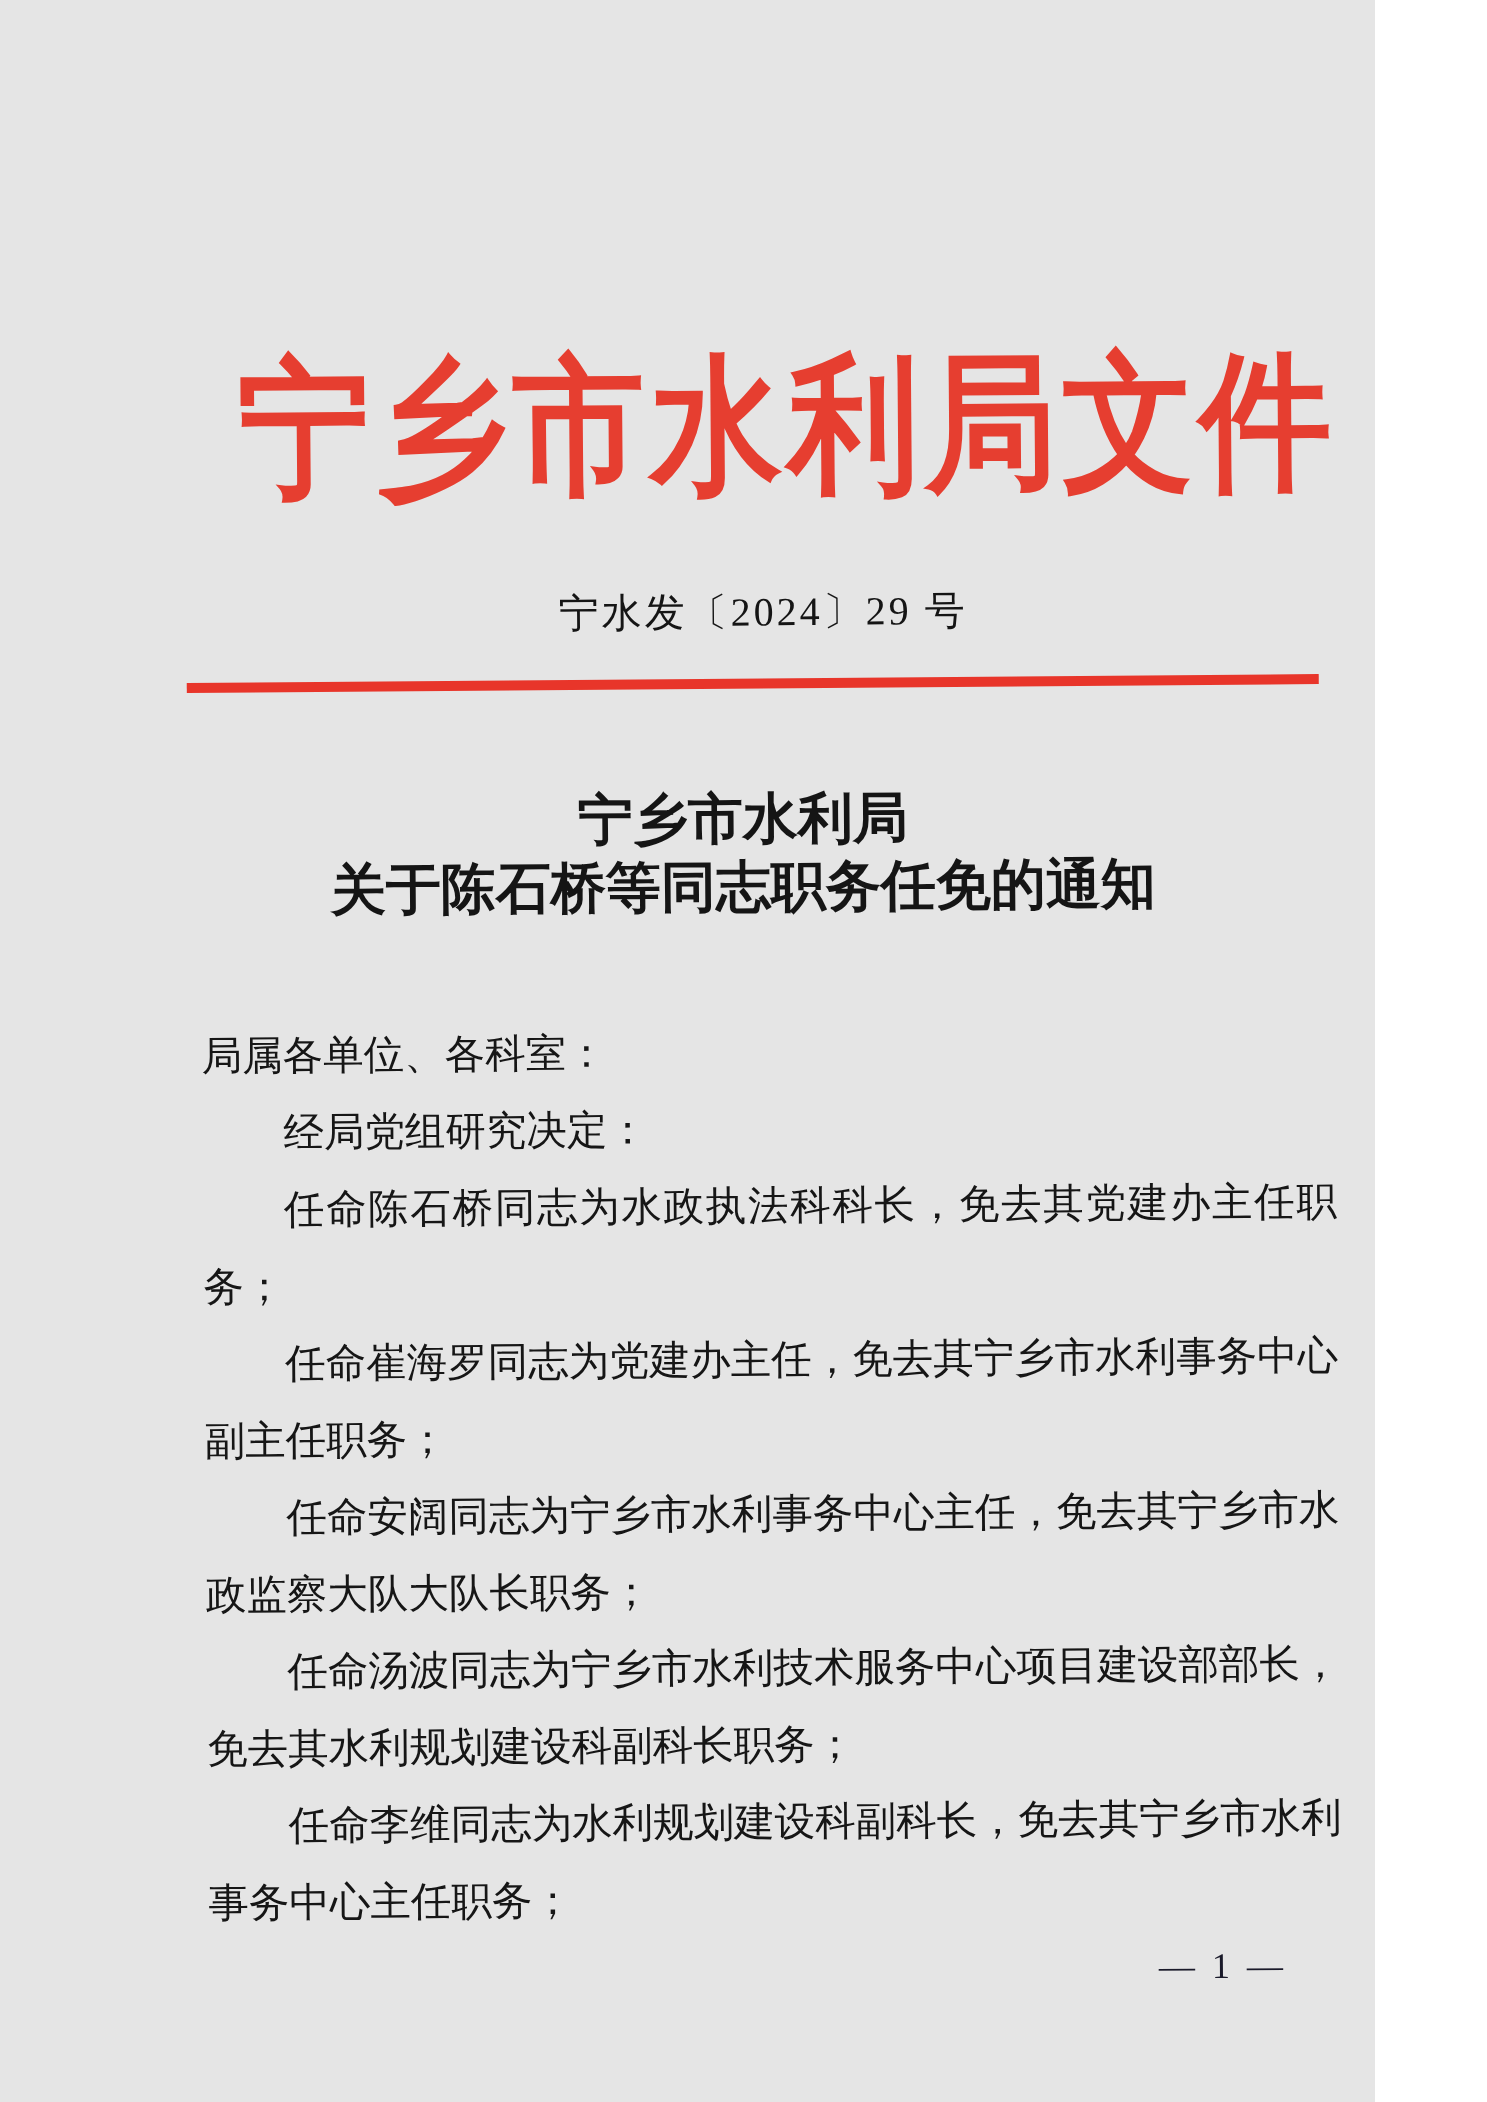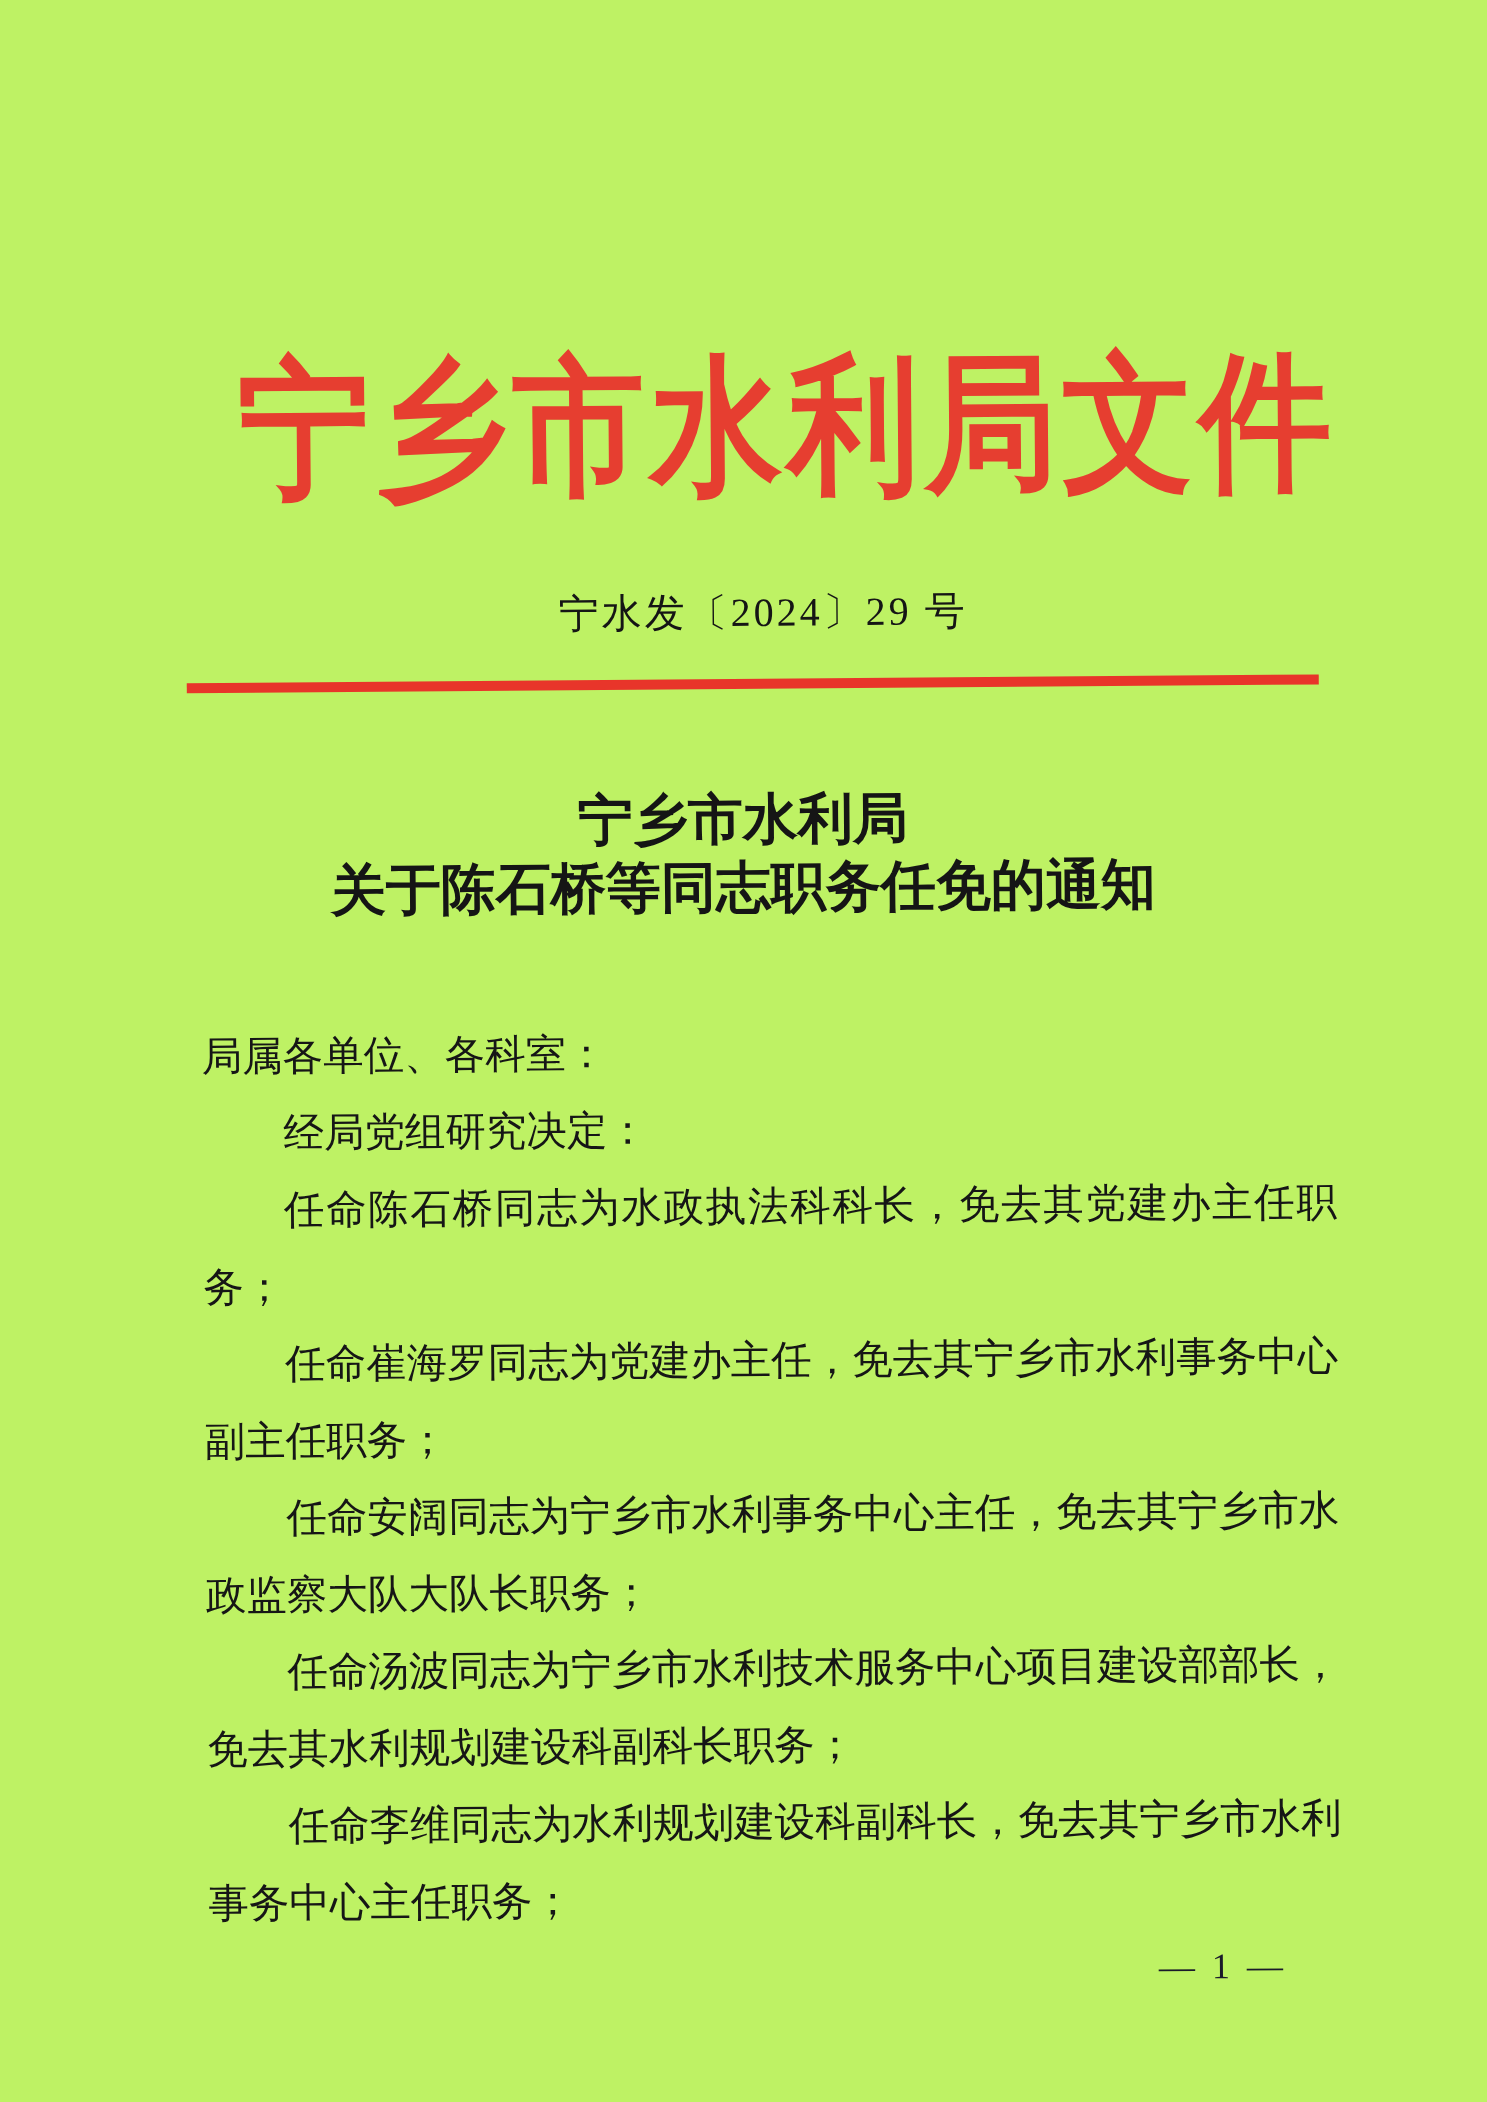--- a/index.html
+++ b/index.html
@@ -5,22 +5,22 @@
   html, body { margin: 0; padding: 0; }
   body {
     width: 1487px; height: 2102px;
     background: #ffffff;
     font-family: "Liberation Serif", "DejaVu Serif", serif;
     color: #111;
     overflow: hidden;
   }
   .page {
     position: relative;
-    width: 1487px; height: 2102px;
-    background: #bef264;
+    width: 1375px; height: 2102px;
+    background: #e5e5e5;
   }
   
   .content {
     position: absolute; inset: 0;
     transform: rotate(-0.45deg);
     transform-origin: 50% 40%;
   }
   .red-header {
     position: absolute;
     top: 352px; left: 173px; width: 1140px;

